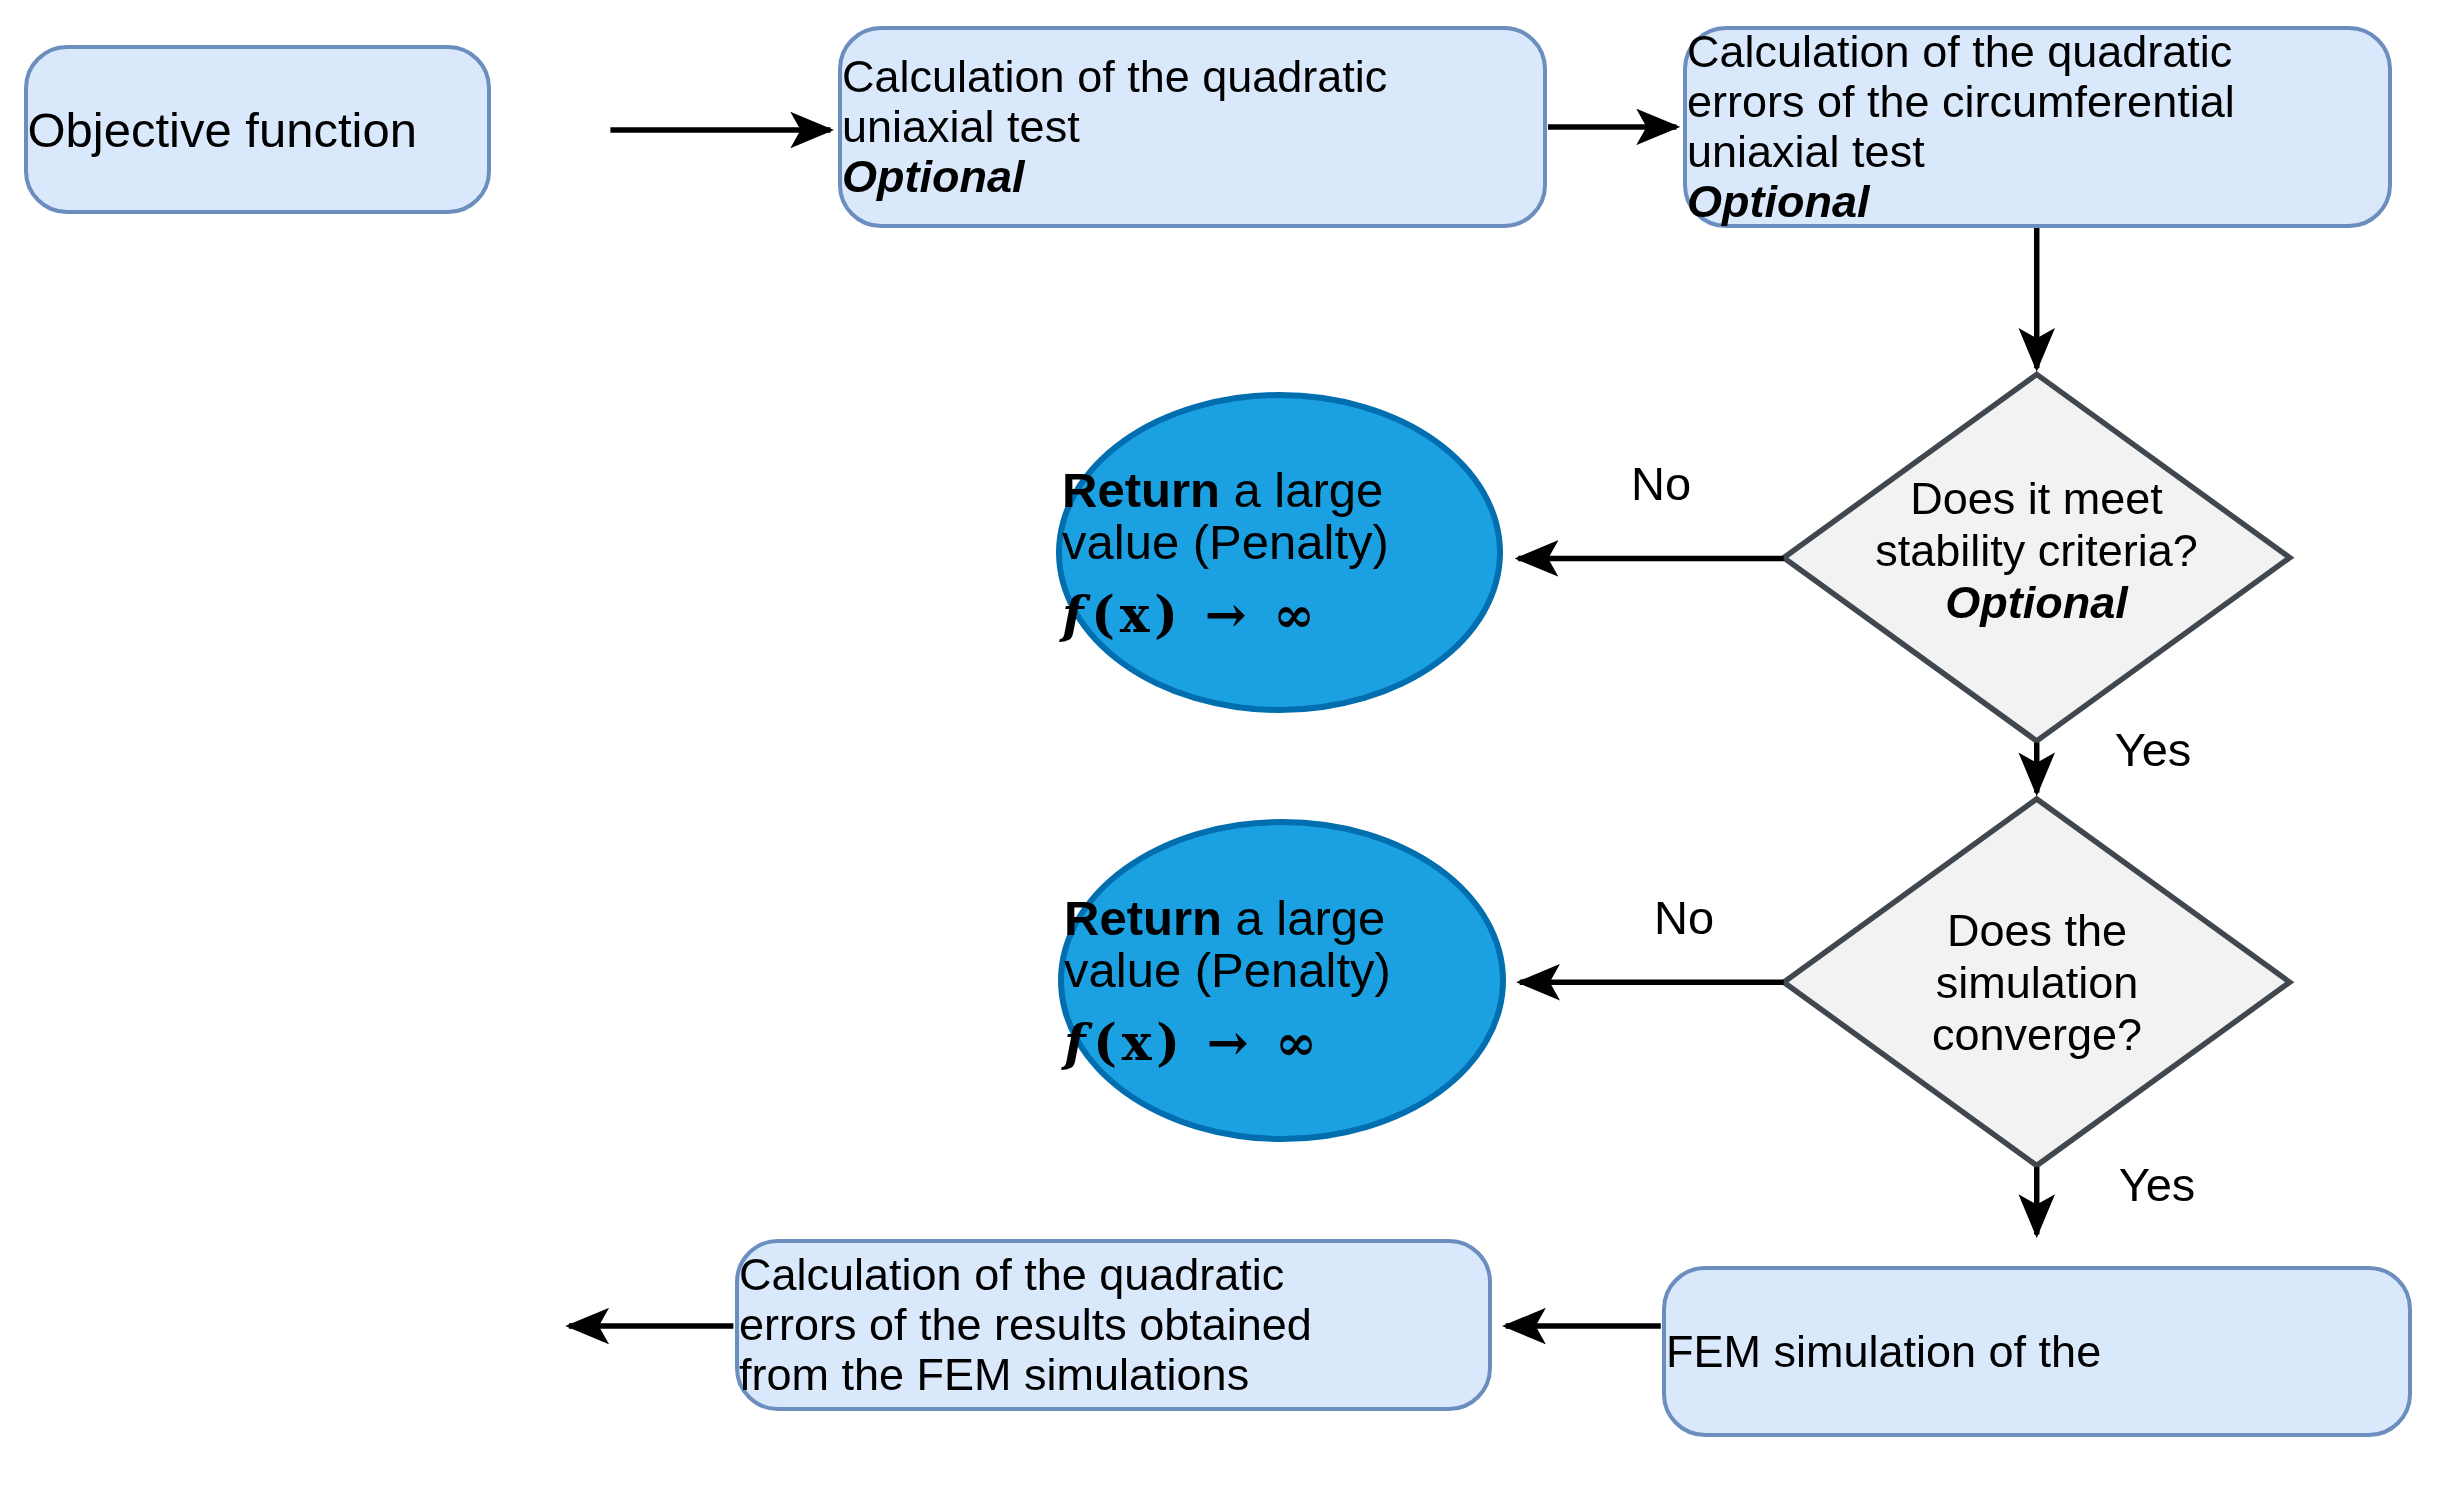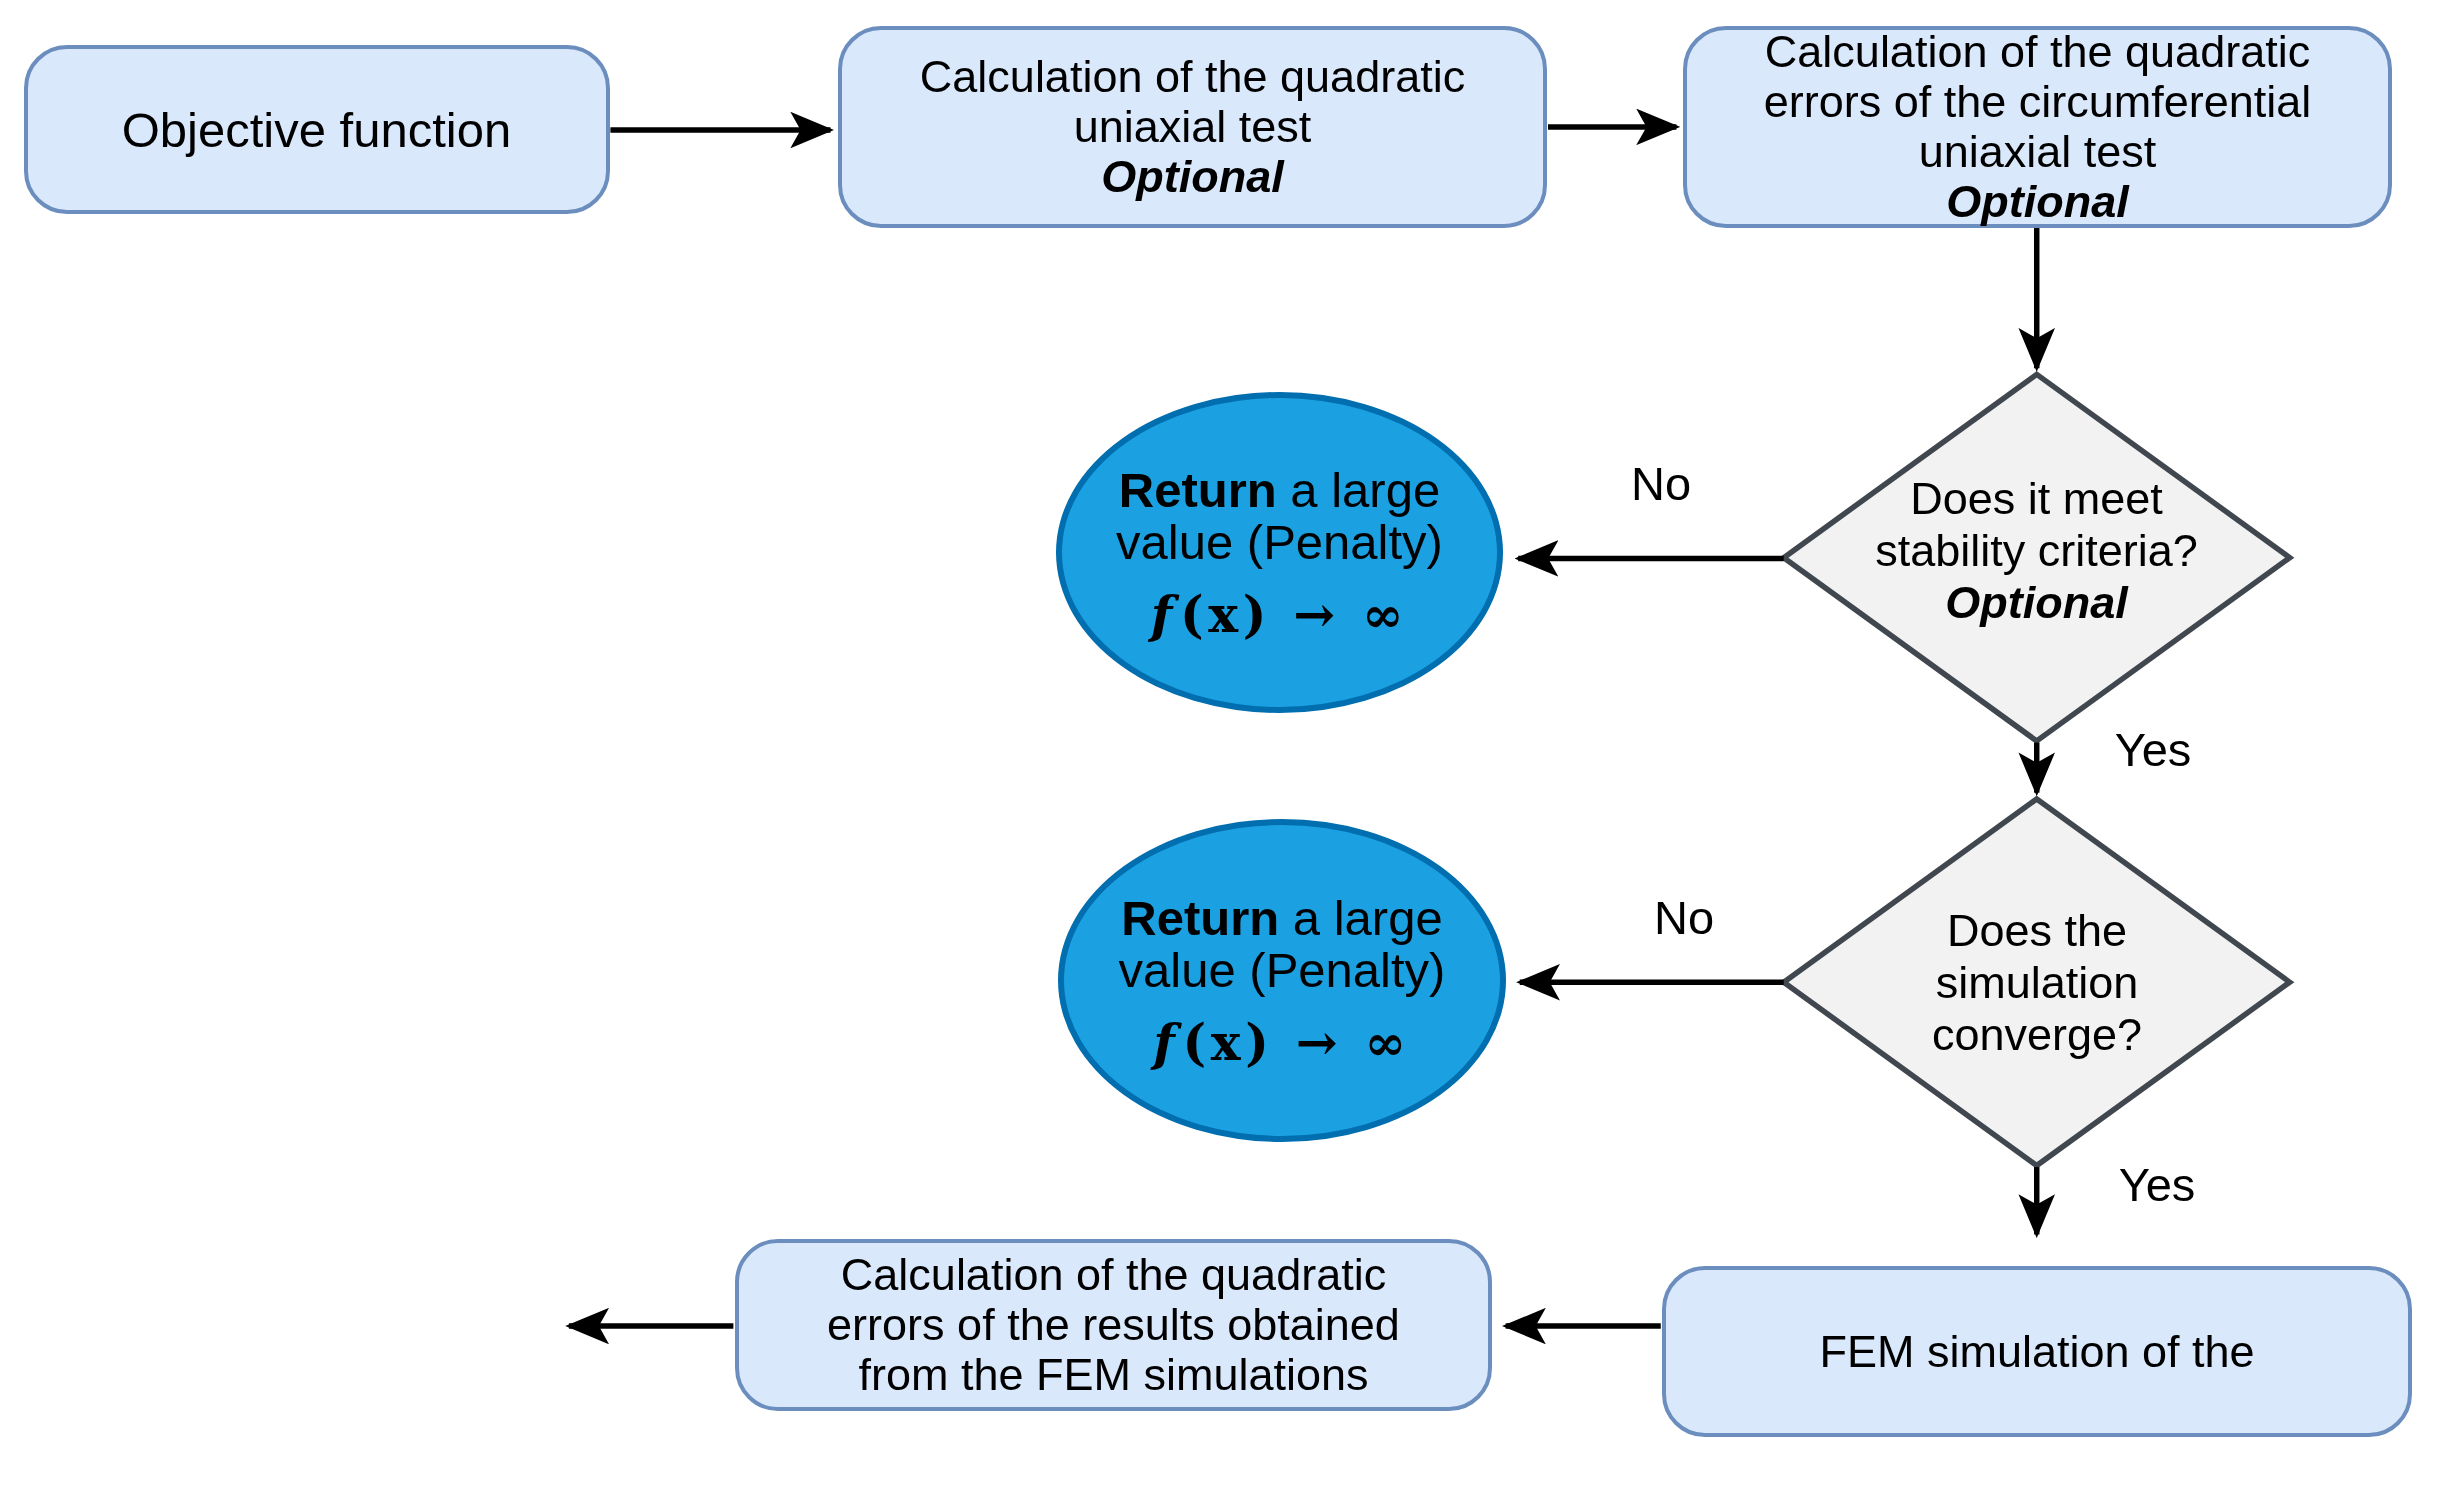--- a/index.html
+++ b/index.html
@@ -1,21 +1,21 @@
 <!DOCTYPE html>
 <html style="font-size:12.5px"><head>
 <meta charset="utf-8">
 <style>
   html,body{margin:0;padding:0;background:#ffffff;}
   #canvas{
     position:relative;width:2438px;height:1507px;background:#fff;overflow:hidden;
     font-family:"Liberation Sans","DejaVu Sans",sans-serif;color:#000;
   }
   #edges{position:absolute;left:0;top:0;z-index:1;}
-  .node{position:absolute;display:flex;flex-direction:column;align-items:center;justify-content:center;
+  .node{position:absolute;display:flex;flex-direction:column;align-items:flex-start;justify-content:center;
         text-align:center;z-index:2;box-sizing:border-box;}
   .rbox{
     background:var(--box-fill);border:4.7px solid var(--box-border);border-radius:43px;
     font-size:45px;line-height:50px;
   }
   .rbox.big{font-size:49px;}
   .ellipse{
     background:var(--ellipse-fill);border:6.3px solid var(--ellipse-border);border-radius:50%;
     color:#000000;font-size:49px;line-height:52px;
   }
@@ -48,21 +48,21 @@
     <line class="edge" x1="1976" y1="162" x2="2140" y2="162" marker-end="url(#arrowhead)"></line>
     <line class="edge" x1="2600" y1="291" x2="2600" y2="470" marker-end="url(#arrowhead)"></line>
     <line class="edge" x1="2277" y1="713" x2="1938" y2="713" marker-end="url(#arrowhead)"></line>
     <line class="edge" x1="2600" y1="948" x2="2600" y2="1012" marker-end="url(#arrowhead)"></line>
     <line class="edge" x1="2277" y1="1254" x2="1940" y2="1254" marker-end="url(#arrowhead)"></line>
     <line class="edge" x1="2600" y1="1490" x2="2600" y2="1576" marker-end="url(#arrowhead)"></line>
     <line class="edge" x1="2120" y1="1693" x2="1922" y2="1693" marker-end="url(#arrowhead)"></line>
     <line class="edge" x1="936" y1="1693" x2="726" y2="1693" marker-end="url(#arrowhead)"></line>
   </svg>
 
-  <div class="node rbox big" style="left:23.5px;top:45px;width:586px;height:169px;">
+  <div class="node rbox big" style="left:23.5px;top:45px;width:467px;height:169px;">
     <div>Objective function</div>
   </div>
 
   <div class="node rbox" style="left:838px;top:26px;width:709px;height:202px;">
     <div>Calculation of the quadratic</div>
     <div>uniaxial test</div>
     <div class="badge">Optional</div>
   </div>
 
   <div class="node rbox" style="left:1683px;top:26px;width:709px;height:202px;">

